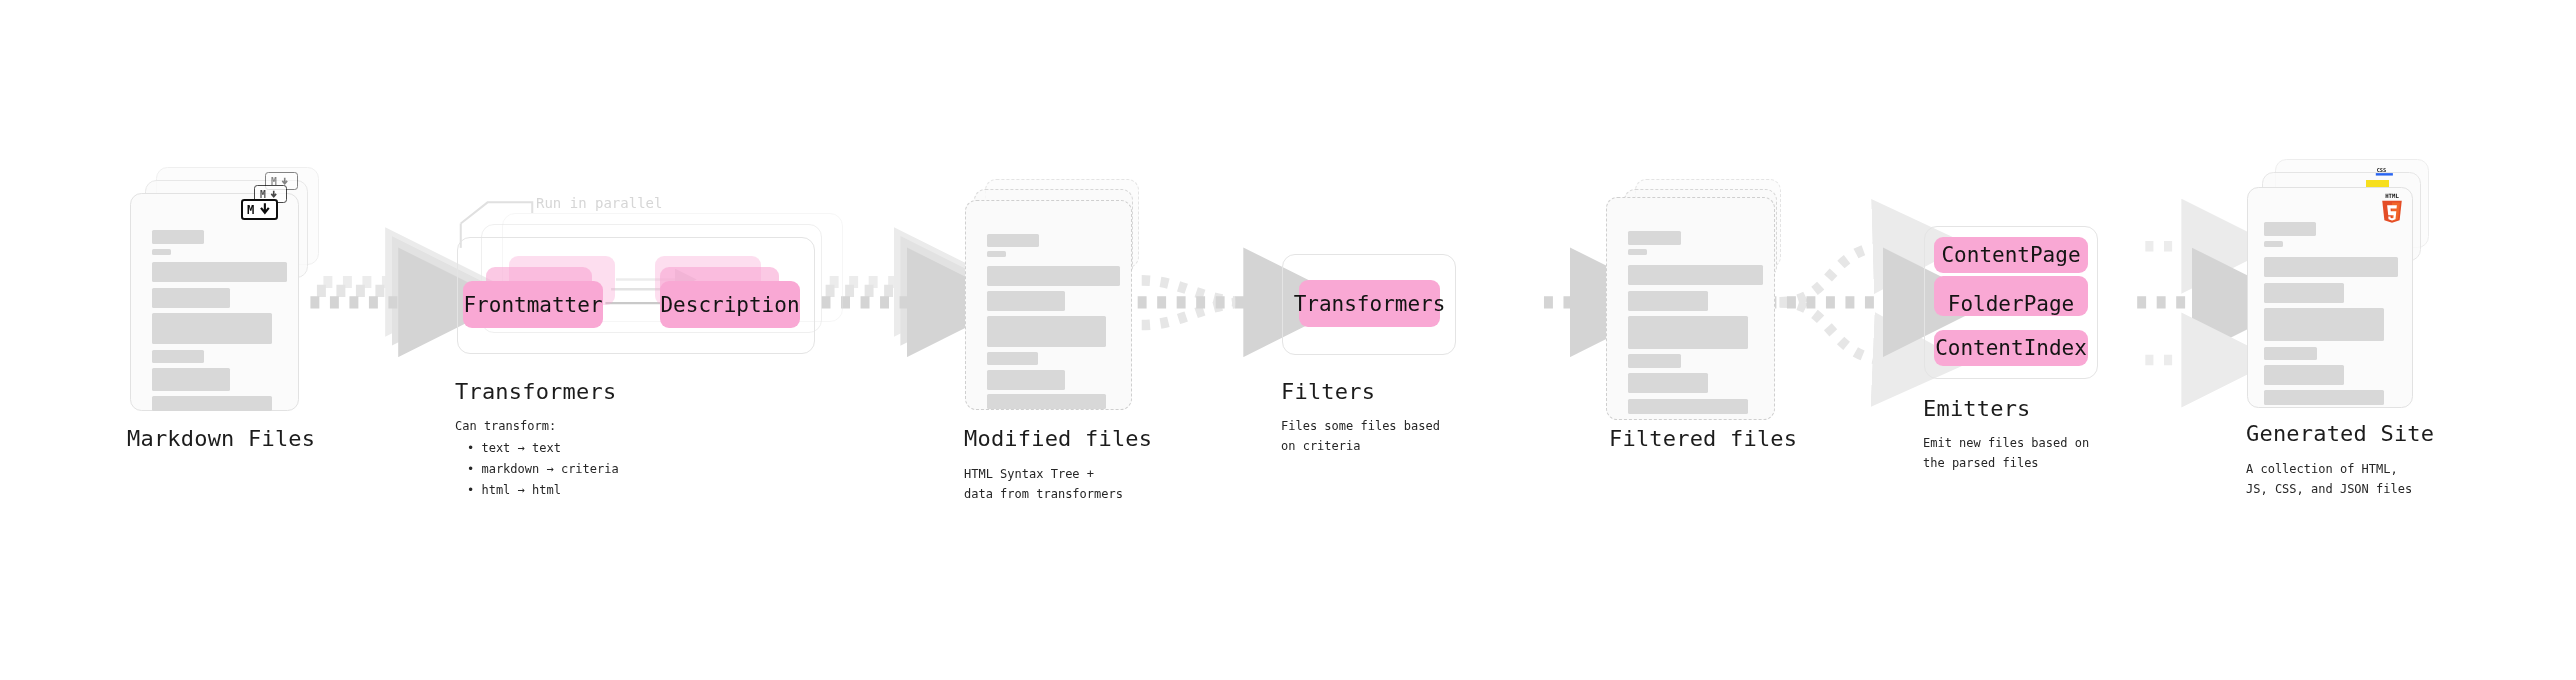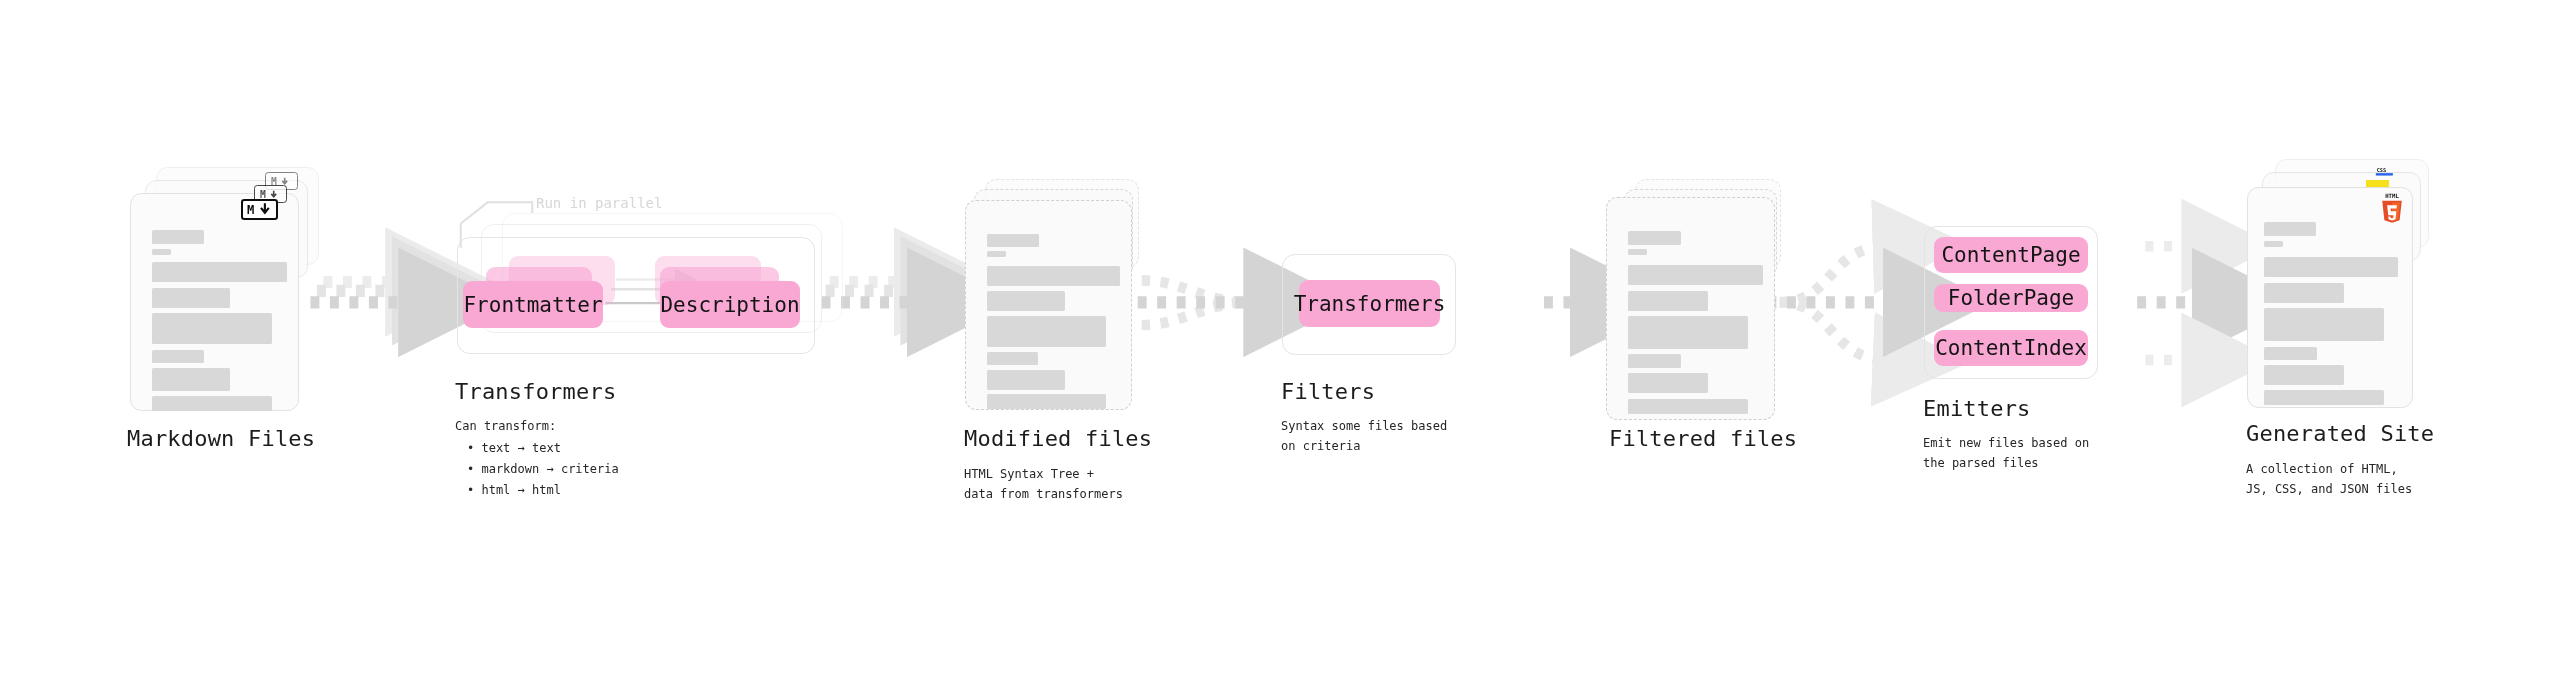--- a/index.html
+++ b/index.html
@@ -249,21 +249,21 @@
 data from transformers</div>
   </div>
 
   <div>
     <div class="group-box" style="left:1282px; top:254px; width:174px; height:101px;"></div>
     <div class="chip" style="left:1299px; top:280px; width:141px; height:47px;">
       <span>Transformers</span>
     </div>
 
     <div class="caption-title" style="left:1281px; top:379px;">Filters</div>
-    <div class="caption-sub" style="left:1281px; top:417px;">Syntax some files based
+    <div class="caption-sub" style="left:1281px; top:417px;">Files some files based
 on criteria</div>
   </div>
 
   <div class="doc-stack">
     <div class="doc-sheet dashed" style="left:1635px; top:179px; width:146px; height:89px; opacity:.55;"></div>
     <div class="doc-sheet dashed" style="left:1624px; top:189px; width:153px; height:89px; opacity:.8;"></div>
     <div class="doc-sheet dashed" style="left:1606px; top:197px; width:169px; height:223px;">
       <div class="doc-body">
         <div class="bar" style="left:21px; top:32.5px; width:53px; height:14px;"></div>
         <div class="bar" style="left:21px; top:51px; width:18.7px; height:5.7px;"></div>
@@ -278,21 +278,21 @@
 
     <div class="caption-title" style="left:1593px; top:426px;margin-left:16px;">Filtered files</div>
   </div>
 
   <div>
     <div class="group-box" style="left:1924px; top:226px; width:174px; height:153px;"></div>
 
     <div class="chip" style="left:1934px; top:237px; width:154px; height:36px;">
       <span>ContentPage</span>
     </div>
-    <div class="chip" style="left:1934px; top:284px; width:154px; height:28px;">
+    <div class="chip" style="left:1934px; top:276px; width:154px; height:40px;align-items:flex-end;">
       <span>FolderPage</span>
     </div>
     <div class="chip" style="left:1934px; top:330px; width:154px; height:36px;">
       <span>ContentIndex</span>
     </div>
 
     <div class="caption-title" style="left:1923px; top:396px;">Emitters</div>
     <div class="caption-sub" style="left:1923px; top:434px;">Emit new files based on
 the parsed files</div>
   </div>

